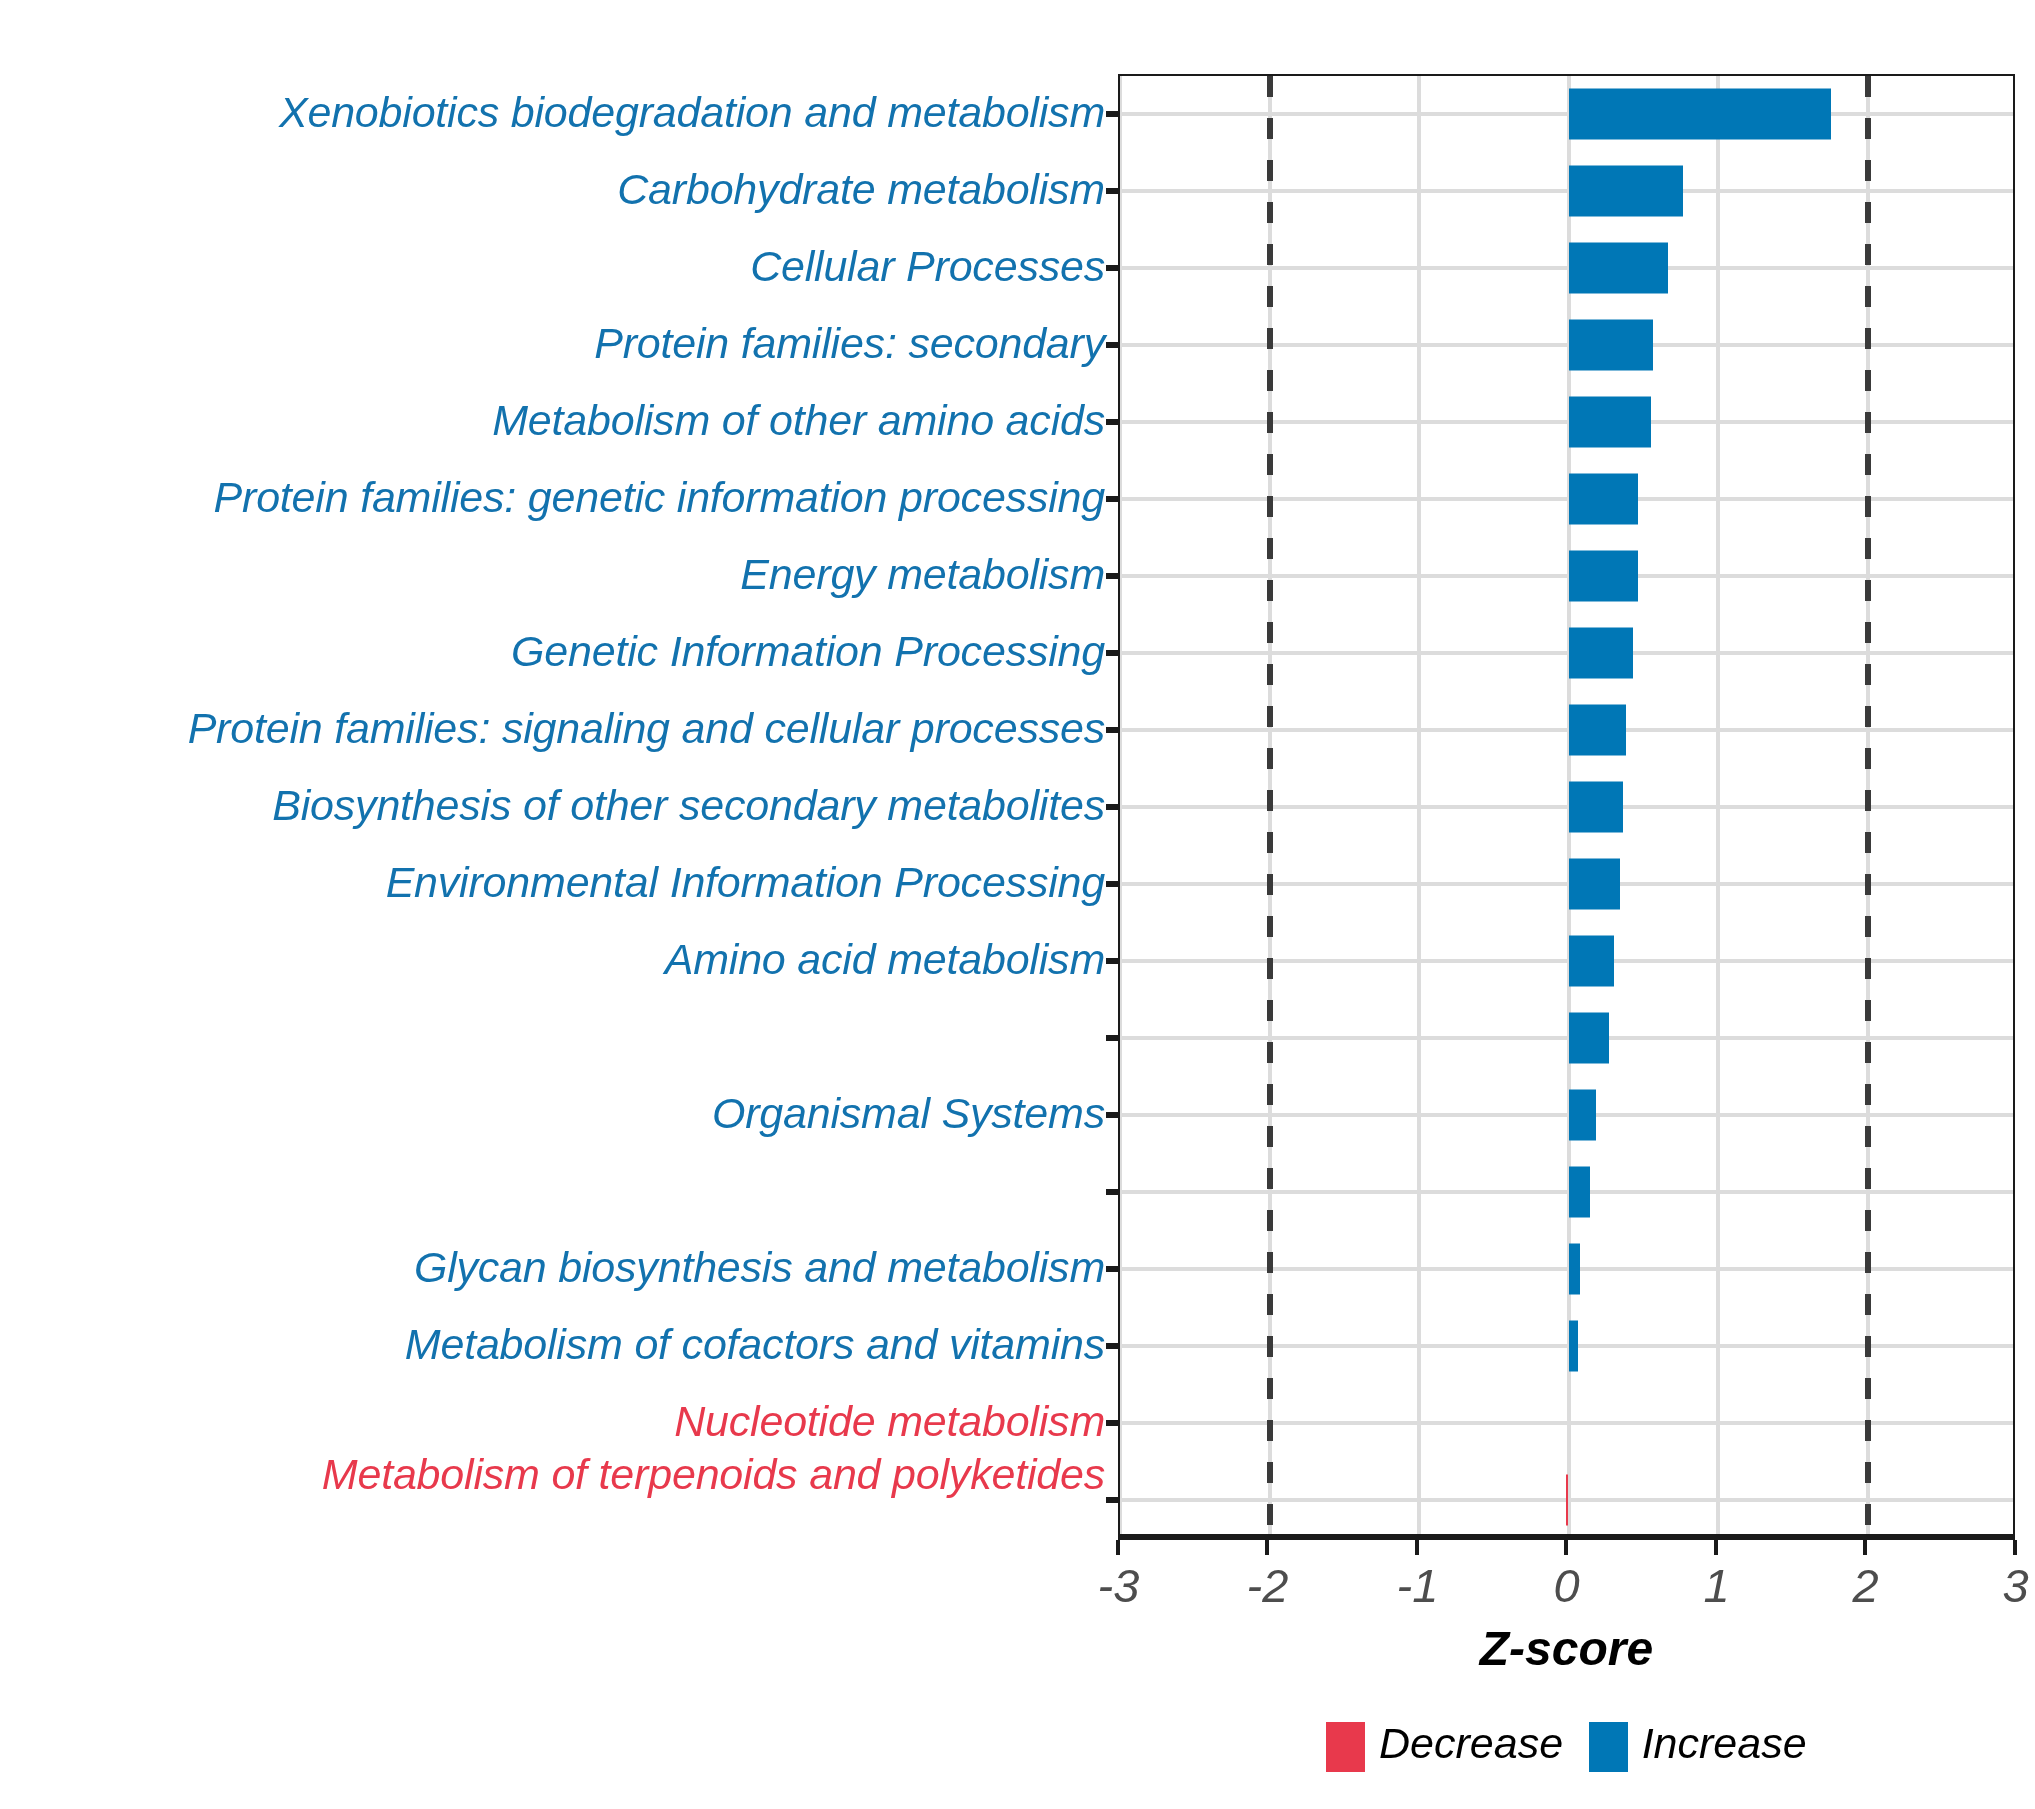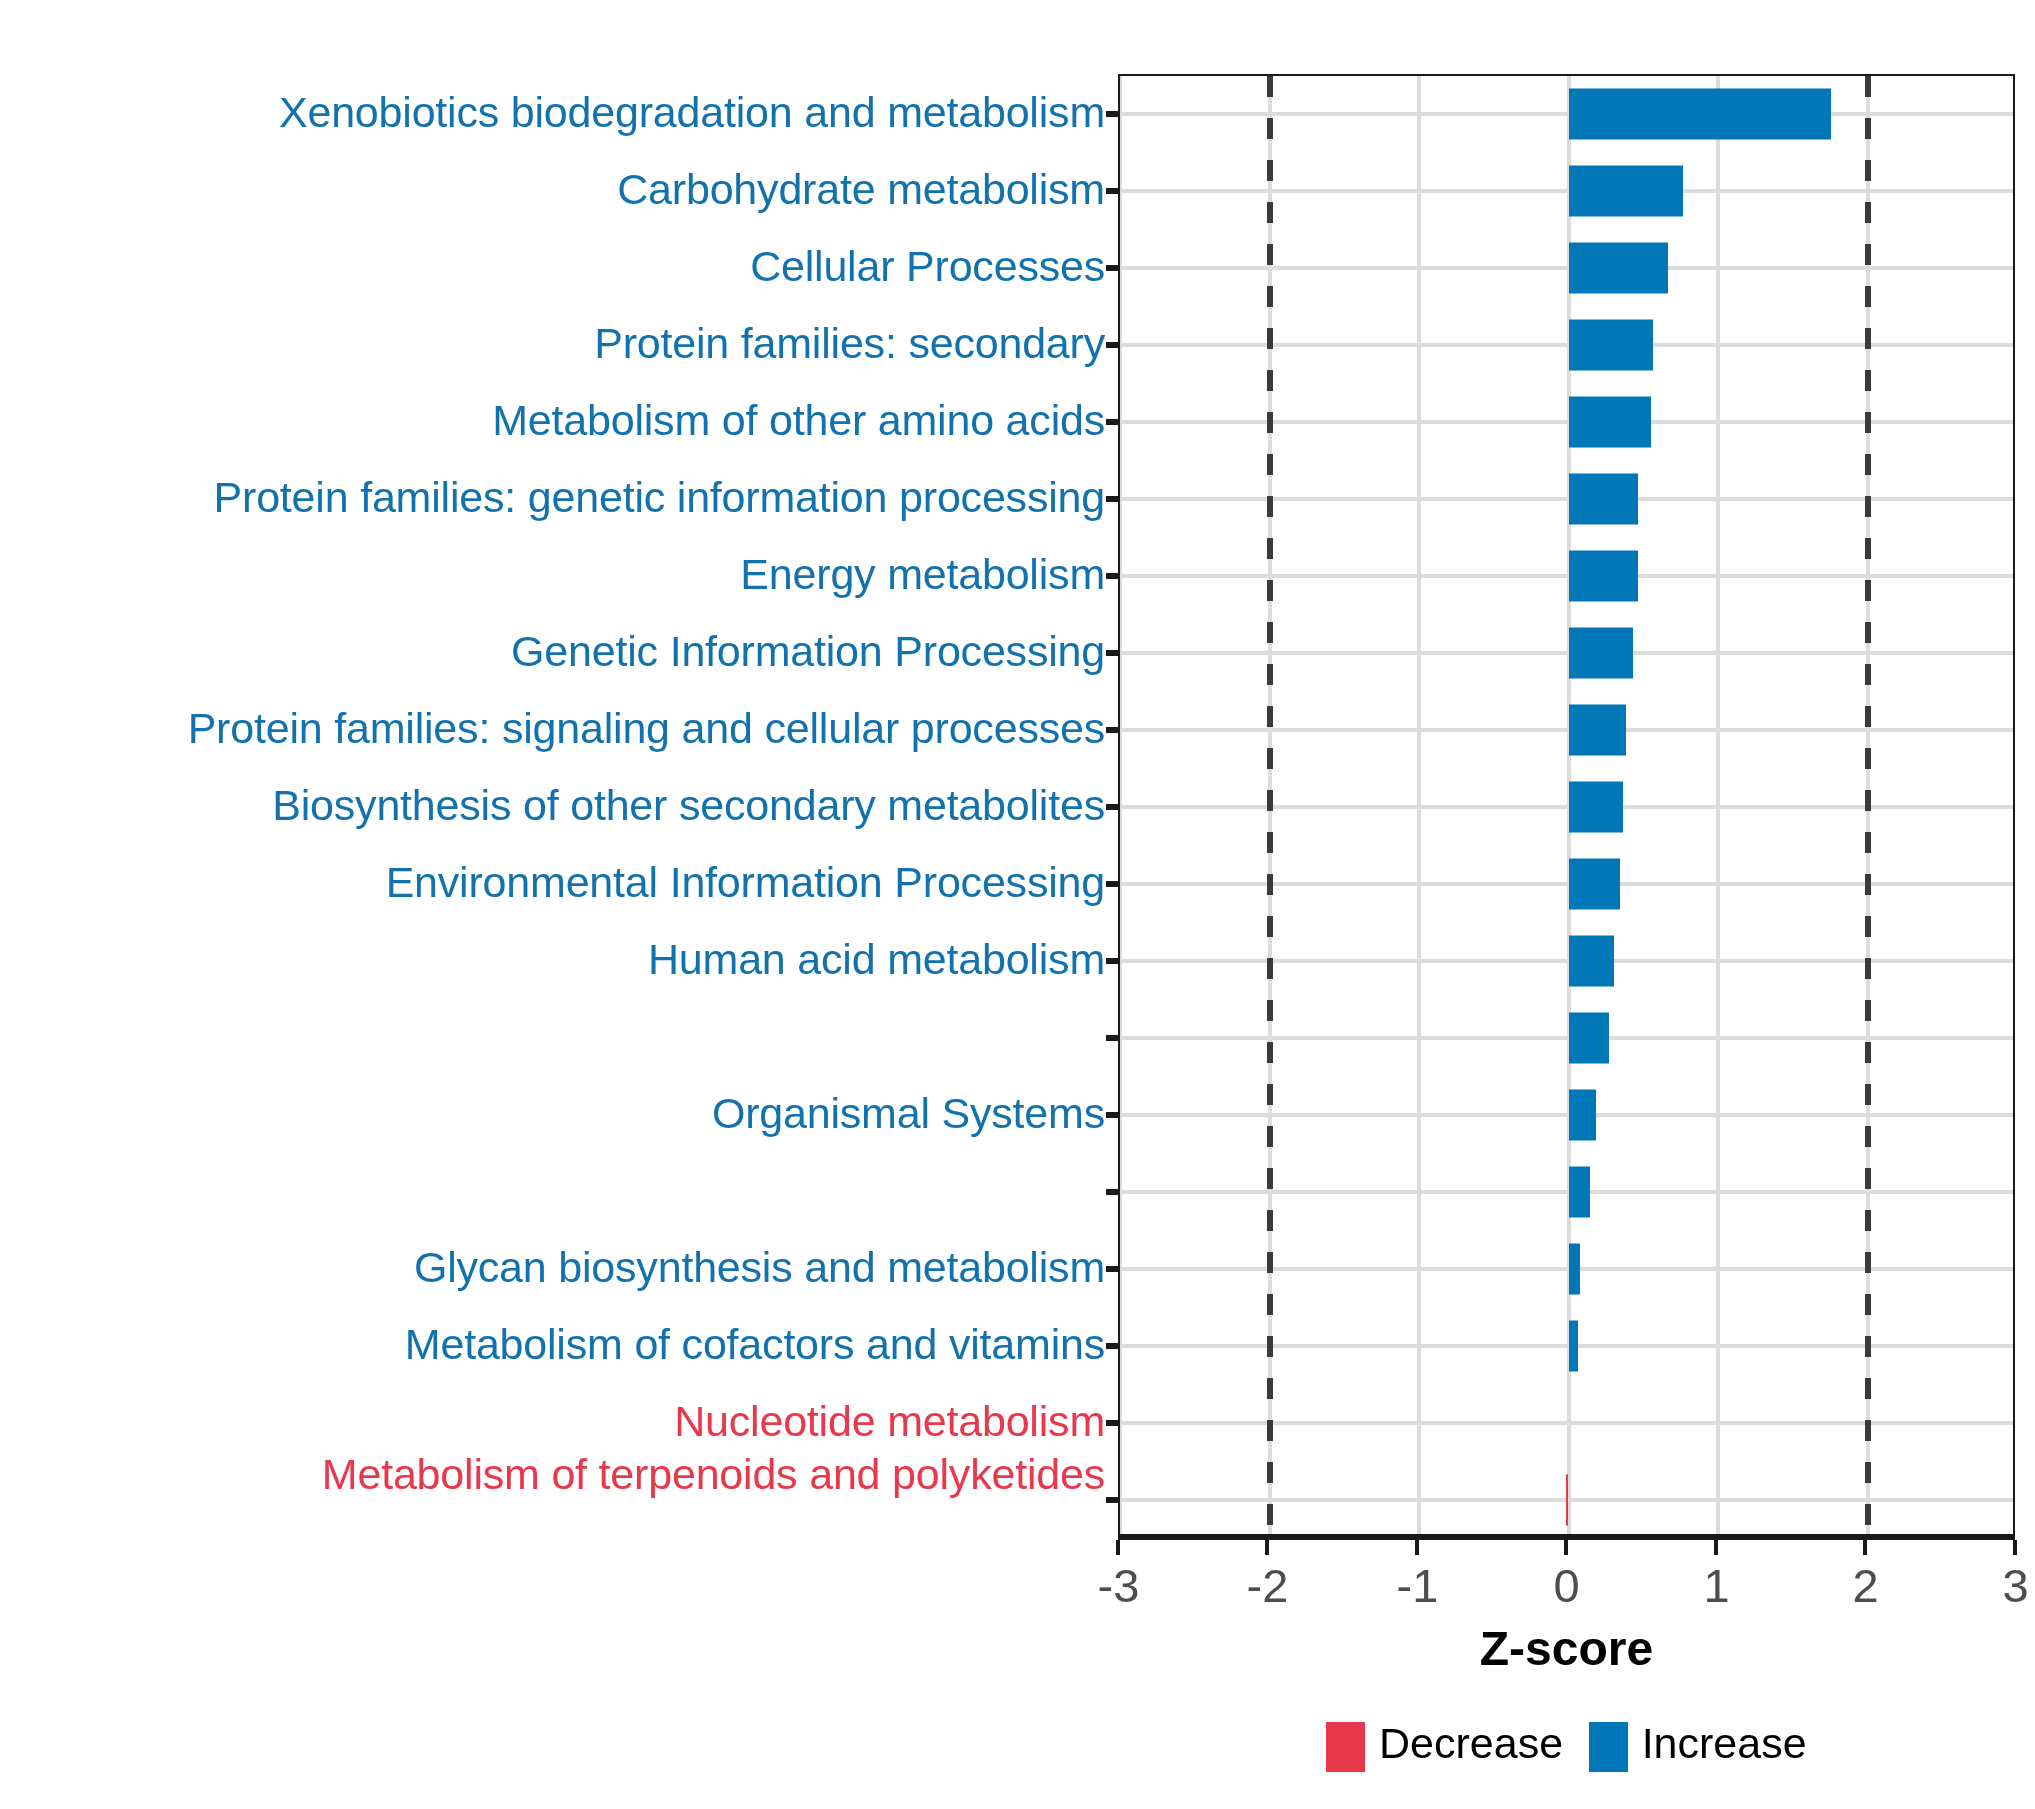--- a/index.html
+++ b/index.html
@@ -14,20 +14,21 @@
     overflow: hidden;
     position: relative;
   }
 
   
   #figure {
     position: absolute;
     left: 0; top: 0;
     width: 2035px;
     height: 1286px;
+    font-style: italic;
   }
 
   
   #ylabels {
     position: absolute;
     left: 0px;
     top: 74px;
     width: 1105px;
     height: 1462px;
   }
@@ -186,21 +187,21 @@
       <div class="ylabel inc" style="top: 115px;">Carbohydrate metabolism</div>
       <div class="ylabel inc" style="top: 192px;">Cellular Processes</div>
       <div class="ylabel inc" style="top: 269px;">Protein families: secondary</div>
       <div class="ylabel inc" style="top: 346px;">Metabolism of other amino acids</div>
       <div class="ylabel inc" style="top: 423px;">Protein families: genetic information processing</div>
       <div class="ylabel inc" style="top: 500px;">Energy metabolism</div>
       <div class="ylabel inc" style="top: 577px;">Genetic Information Processing</div>
       <div class="ylabel inc" style="top: 654px;">Protein families: signaling and cellular processes</div>
       <div class="ylabel inc" style="top: 731px;">Biosynthesis of other secondary metabolites</div>
       <div class="ylabel inc" style="top: 808px;">Environmental Information Processing</div>
-      <div class="ylabel inc" style="top: 885px;">Human acid metabolism</div>
+      <div class="ylabel inc" style="top: 885px;">Amino acid metabolism</div>
       <div class="ylabel inc" style="top: 1039px;">Organismal Systems</div>
       <div class="ylabel inc" style="top: 1193px;">Glycan biosynthesis and metabolism</div>
       <div class="ylabel inc" style="top: 1270px;">Metabolism of cofactors and vitamins</div>
       <div class="ylabel dec" style="top: 1347px;">Nucleotide metabolism</div>
       <div class="ylabel dec" style="top: 1400px;">Metabolism of terpenoids and polyketides</div>
     </div>
 
   <div id="panel">
     <div id="panelinner">
         <div class="vgrid" style="left: 0px;"></div>

